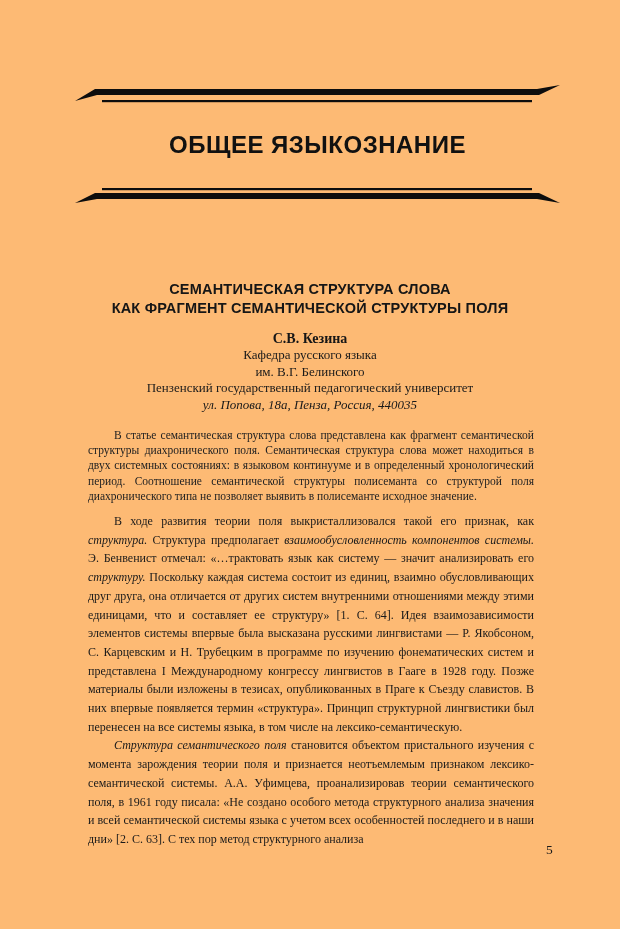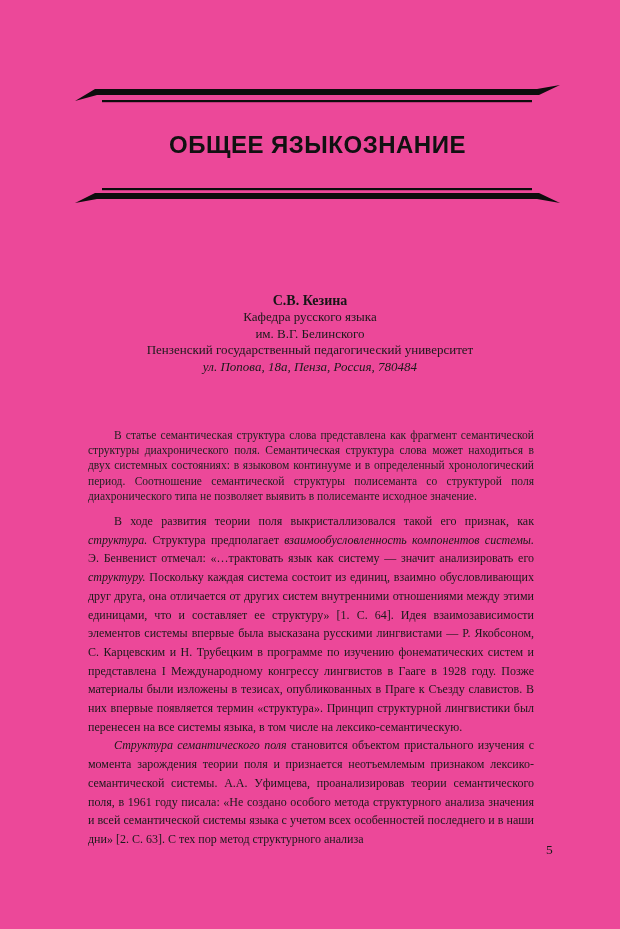--- a/index.html
+++ b/index.html
@@ -4,21 +4,21 @@
 <style>
   * { margin: 0; padding: 0; box-sizing: border-box; }
   html, body { background: #e8e8e8; }
   body { font-family: "Liberation Serif", serif; }
 
   .page {
     position: relative;
     width: 620px;
     height: 929px;
     margin: 0 auto;
-    background: #ec4899;
+    background: #fdba74;
     color: #1a1a1a;
     overflow: hidden;
   }
 
   
   .ornament { position: absolute; left: 75px; width: 485px; height: 20px; }
   .ornament-top { top: 85px; }
   .ornament-bottom { top: 185px; }
   .ornament svg { display: block; width: 100%; height: 100%; }
 
@@ -121,27 +121,31 @@
   <div class="section-title">ОБЩЕЕ ЯЗЫКОЗНАНИЕ</div>
 
   <div class="ornament ornament-bottom">
     <svg viewBox="0 0 485 20" preserveAspectRatio="none">
       <rect x="27" y="3" width="430" height="2.2" fill="#0d0d0d"></rect>
       <polygon points="0,18 20,8 464,8 485,18 462,14 22,14" fill="#0d0d0d"></polygon>
     </svg>
   </div>
 
   <div class="article-head">
+    <div class="article-title">
+      <div>СЕМАНТИЧЕСКАЯ СТРУКТУРА СЛОВА</div>
+      <div>КАК ФРАГМЕНТ СЕМАНТИЧЕСКОЙ СТРУКТУРЫ ПОЛЯ</div>
+    </div>
     <div class="author">С.В. Кезина</div>
     <div class="affiliation">
       <div>Кафедра русского языка</div>
       <div>им. В.Г. Белинского</div>
       <div>Пензенский государственный педагогический университет</div>
     </div>
-    <div class="address">ул. Попова, 18а, Пенза, Россия, 780484</div>
+    <div class="address">ул. Попова, 18а, Пенза, Россия, 440035</div>
   </div>
 
   <p class="abstract" lang="ru">В статье семантическая структура слова представлена как фрагмент семантической структуры диахронического поля. Семантическая структура слова может находиться в двух системных состояниях: в языковом континууме и в определенный хронологический период. Соотношение семантической структуры полисеманта со структурой поля диахронического типа не позволяет выявить в полисеманте исходное значение.</p>
 
   <div class="body-text">
     <p lang="ru"><span>В ходе развития теории поля выкристаллизовался такой его признак, как </span><em>структура.</em><span> Структура предполагает </span><em>взаимообусловленность компонентов системы.</em><span> Э. Бенвенист отмечал: «…трактовать язык как систему — значит анализировать его </span><em>структуру.</em><span> Поскольку каждая система состоит из единиц, взаимно обусловливающих друг друга, она отличается от других систем внутренними отношениями между этими единицами, что и составляет ее структуру» [1. С. 64]. Идея взаимозависимости элементов системы впервые была высказана русскими лингвистами — Р. Якобсоном, С. Карцевским и Н. Трубецким в программе по изучению фонематических систем и представлена I Международному конгрессу лингвистов в Гааге в 1928 году. Позже материалы были изложены в тезисах, опубликованных в Праге к Съезду славистов. В них впервые появляется термин «структура». Принцип структурной лингвистики был перенесен на все системы языка, в том числе на лексико-семантическую.</span></p>
     <p lang="ru"><em>Структура семантического поля</em><span> становится объектом пристального изучения с момента зарождения теории поля и признается неотъемлемым признаком лексико-семантической системы. А.А. Уфимцева, проанализировав теории семантического поля, в 1961 году писала: «Не создано особого метода структурного анализа значения и всей семантической системы языка с учетом всех особенностей последнего и в наши дни» [2. С. 63]. С тех пор метод структурного анализа</span></p>
   </div>
 
   <div class="page-number">5</div>

